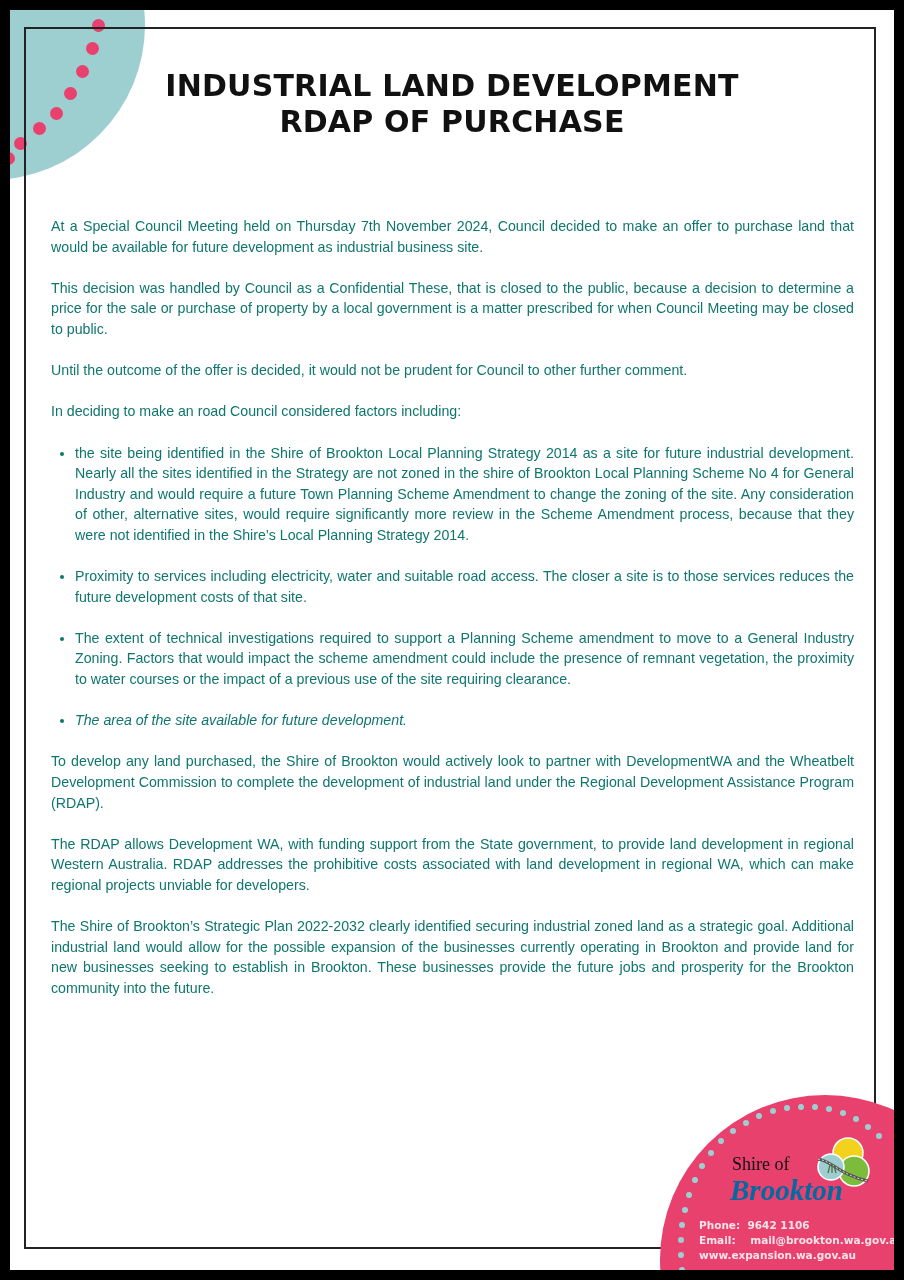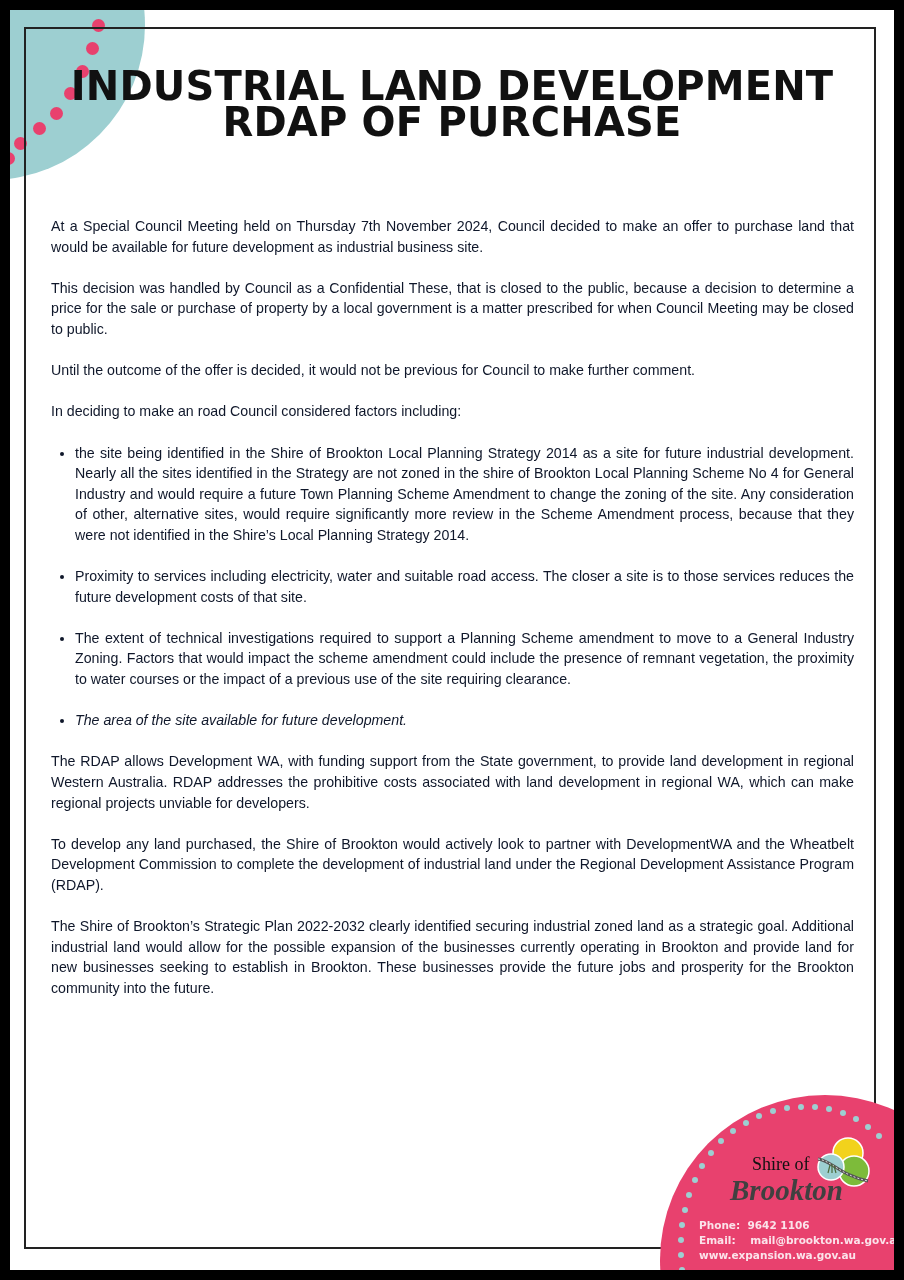--- a/index.html
+++ b/index.html
@@ -2,32 +2,32 @@
 <html><head>
 <meta charset="utf-8">
 <style>
   html, body { margin:0; padding:0; }
   body { width:904px; height:1280px; background:#000; position:relative; overflow:hidden; }
   .page { position:absolute; left:10px; top:10px; width:884px; height:1260px; background:#fff; overflow:hidden; }
   .teal-quarter { position:absolute; left:-175px; top:-140px; width:310px; height:310px; border-radius:50%; background:#9dcfd1; }
   .frame { position:absolute; left:14px; top:17px; width:852px; height:1222px; border:2px solid #222; box-sizing:border-box; }
   .dot { position:absolute; width:13px; height:13px; border-radius:50%; background:#e8416e; }
   h1 { position:absolute; left:0; right:0; top:58px; margin:0; text-align:center;
-       font-family:"DejaVu Sans", sans-serif; font-weight:bold; font-size:40px; line-height:36px; color:#111; letter-spacing:0.2px; }
+       font-family:"DejaVu Sans", sans-serif; font-weight:bold; font-size:30px; line-height:36px; color:#111; letter-spacing:0.2px; }
   .body { position:absolute; left:41px; top:206px; width:803px;
-          font-family:"Liberation Sans Narrow","Liberation Sans", sans-serif; font-size:14.2px; line-height:20.6px; color:#0f172a; }
+          font-family:"Liberation Sans Narrow","Liberation Sans", sans-serif; font-size:14.2px; line-height:20.6px; color:#0f766e; }
   .body p { margin:0 0 20.6px 0; text-align:justify; }
   .body p.left { text-align:left; }
   .body ul { margin:0 0 20.6px 0; padding-left:24px; }
   .body li { margin-bottom:20.6px; text-align:justify; }
   .body li:last-child { margin-bottom:0;font-style:italic; }
   .pink { position:absolute; left:650px; top:1085px; width:330px; height:330px; border-radius:50%; background:#e8416e; }
   .tdot { position:absolute; width:6px; height:6px; border-radius:50%; background:#9dcfd1; }
-  .logo-shire { position:absolute; left:722px; top:1144px; font-family:"Liberation Serif", serif; font-size:18px; color:#111;margin-left:20px; }
-  .logo-brook { position:absolute; left:720px; top:1164px; font-family:"Liberation Serif", serif; font-style:italic; font-weight:bold; font-size:29px; color:#404040; }
+  .logo-shire { position:absolute; left:722px; top:1144px; font-family:"Liberation Serif", serif; font-size:18px; color:#111; }
+  .logo-brook { position:absolute; left:720px; top:1164px; font-family:"Liberation Serif", serif; font-style:italic; font-weight:bold; font-size:29px; color:#0369a1; }
   .contact { position:absolute; left:689px; top:1208px; font-family:"DejaVu Sans", sans-serif; font-size:10.5px; line-height:15px; color:#fbe3ea;font-weight:bold; }
 </style>
 </head>
 <body>
 
 <div class="page">
   <div class="teal-quarter"></div>
   <div class="dot" style="left:82px;top:9px"></div>
   <div class="dot" style="left:76px;top:32px"></div>
   <div class="dot" style="left:66px;top:55px"></div>
@@ -40,30 +40,30 @@
   <div class="frame"></div>
 
   <h1>
     <span>INDUSTRIAL LAND DEVELOPMENT</span><br>
     <span>RDAP OF PURCHASE</span>
   </h1>
 
   <div class="body">
     <p>At a Special Council Meeting held on Thursday 7th November 2024, Council decided to make an offer to purchase land that would be available for future development as industrial business site.</p>
     <p>This decision was handled by Council as a Confidential These, that is closed to the public, because a decision to determine a price for the sale or purchase of property by a local government is a matter prescribed for when Council Meeting may be closed to public.</p>
-    <p class="left">Until the outcome of the offer is decided, it would not be previous for Council to make further comment.</p>
+    <p class="left">Until the outcome of the offer is decided, it would not be prudent for Council to other further comment.</p>
     <p class="left">In deciding to make an road Council considered factors including:</p>
     <ul>
       <li>the site being identified in the Shire of Brookton Local Planning Strategy 2014 as a site for future industrial development.  Nearly all the sites identified in the Strategy are not zoned in the shire of Brookton Local Planning Scheme No 4 for General Industry and would require a future Town Planning Scheme Amendment to change the zoning of the site.  Any consideration of other, alternative sites, would require significantly more review in the Scheme Amendment process, because that they were not identified in the Shire’s Local Planning Strategy 2014.</li>
       <li>Proximity to services including electricity, water and suitable road access. The closer a site is to those services reduces the future development costs of that site.</li>
       <li>The extent of technical investigations required to support a Planning Scheme amendment to move to a General Industry Zoning. Factors that would impact the scheme amendment could include the presence of remnant vegetation, the proximity to water courses or the impact of a previous use of the site requiring clearance.</li>
       <li>The area of the site available for future development.</li>
     </ul>
+    <p>To develop any land purchased, the Shire of Brookton would actively look to partner with DevelopmentWA and the Wheatbelt Development Commission to complete the development of industrial land under the Regional Development Assistance Program (RDAP).</p>
     <p>The RDAP allows Development WA, with funding support from the State government, to provide land development in regional Western Australia. RDAP addresses the prohibitive costs associated with land development in regional WA, which can make regional projects unviable for developers.</p>
-    <p>To develop any land purchased, the Shire of Brookton would actively look to partner with DevelopmentWA and the Wheatbelt Development Commission to complete the development of industrial land under the Regional Development Assistance Program (RDAP).</p>
     <p>The Shire of Brookton’s Strategic Plan 2022-2032 clearly identified securing industrial zoned land as a strategic goal. Additional industrial land would allow for the possible expansion of the businesses currently operating in Brookton and provide land for new businesses seeking to establish in Brookton. These businesses provide the future jobs and prosperity for the Brookton community into the future.</p>
   </div>
 
   <div class="pink"></div>
   <div>
     <div class="tdot" style="left:746px;top:1103px"></div>
     <div class="tdot" style="left:760px;top:1098px"></div>
     <div class="tdot" style="left:774px;top:1095px"></div>
     <div class="tdot" style="left:788px;top:1094px"></div>
     <div class="tdot" style="left:802px;top:1094px"></div>

